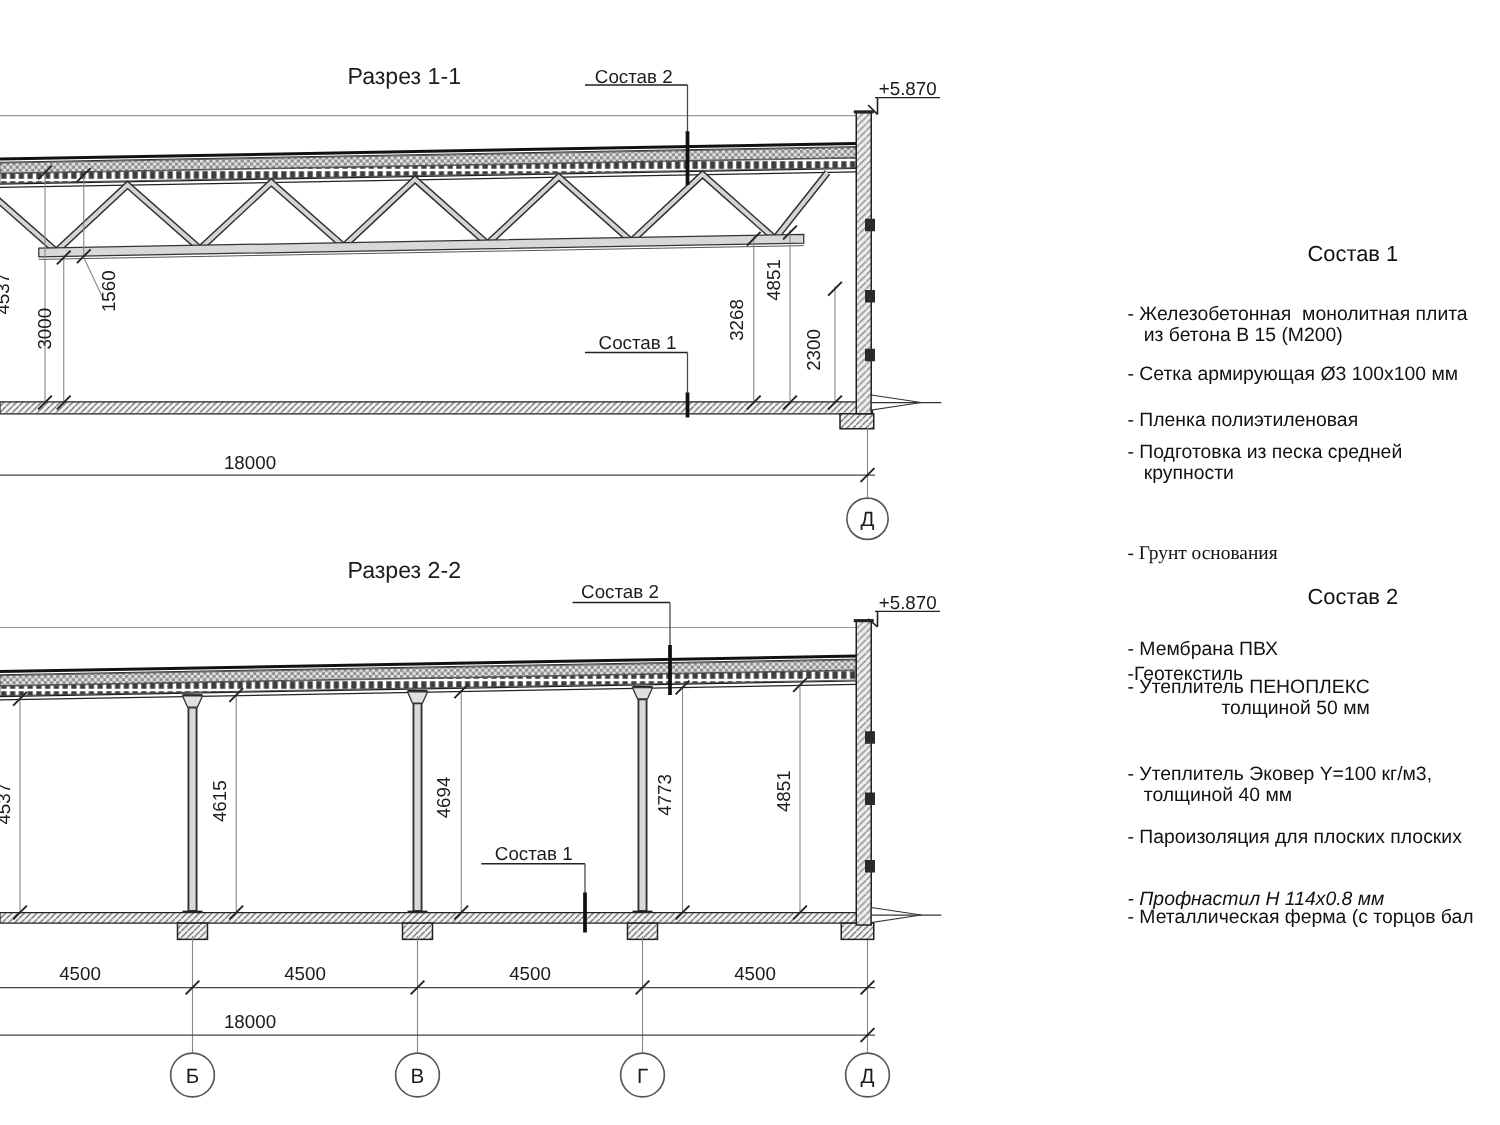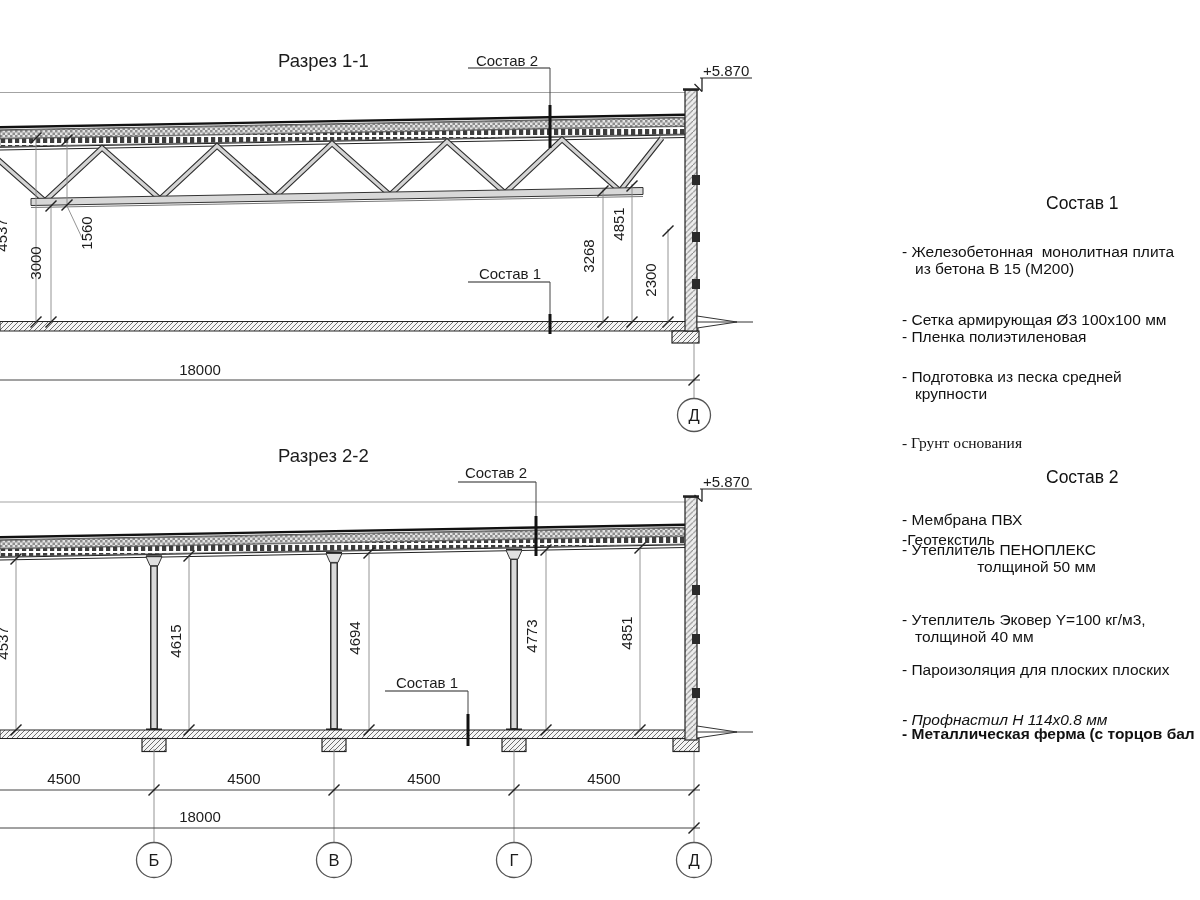--- a/index.html
+++ b/index.html
@@ -288,28 +288,28 @@
       <text class="t-axis" x="694" y="866" text-anchor="middle">Д</text>
     </g>
 
     <text class="t-title" x="278" y="462">Разрез 2-2</text>
   </g>
 </svg>
 
 <div class="comp-title" style="top:193px;">Состав 1</div>
 <div class="comp-item" style="top:244px;">- Железобетонная  монолитная плита
 из бетона В 15 (М200)</div>
-<div class="comp-item" style="top:292px;margin-top:20px;">- Сетка армирующая Ø3 100х100 мм</div>
+<div class="comp-item" style="top:292px;">- Сетка армирующая Ø3 100х100 мм</div>
 <div class="comp-item" style="top:329px;">- Пленка полиэтиленовая</div>
-<div class="comp-item" style="top:369px;">- Подготовка из песка средней
+<div class="comp-item" style="top:354px;">- Подготовка из песка средней
 крупности</div>
 <div class="comp-item" style="top:435px;font-family:Liberation Serif, serif;">- Грунт основания</div>
 
 <div class="comp-title" style="top:467px;">Состав 2</div>
 <div class="comp-item" style="top:512px;">- Мембрана ПВХ</div>
 <div class="comp-item" style="top:532px;text-align:center;">-Геотекстиль</div>
 <div class="comp-item" style="top:542px;text-align:right;">- Утеплитель ПЕНОПЛЕКС
 толщиной 50 мм</div>
 <div class="comp-item" style="top:612px;">- Утеплитель Эковер Y=100 кг/м3,
 толщиной 40 мм</div>
 <div class="comp-item" style="top:662px;">- Пароизоляция для плоских плоских</div>
 <div class="comp-item" style="top:712px;font-style:italic;">- Профнастил Н 114х0.8 мм</div>
-<div class="comp-item" style="top:726px;font-weight:bold;">- Металлическая ферма (с торцов бал</div>
+<div class="comp-item" style="top:726px;">- Металлическая ферма (с торцов бал</div>
 
 </body></html>

